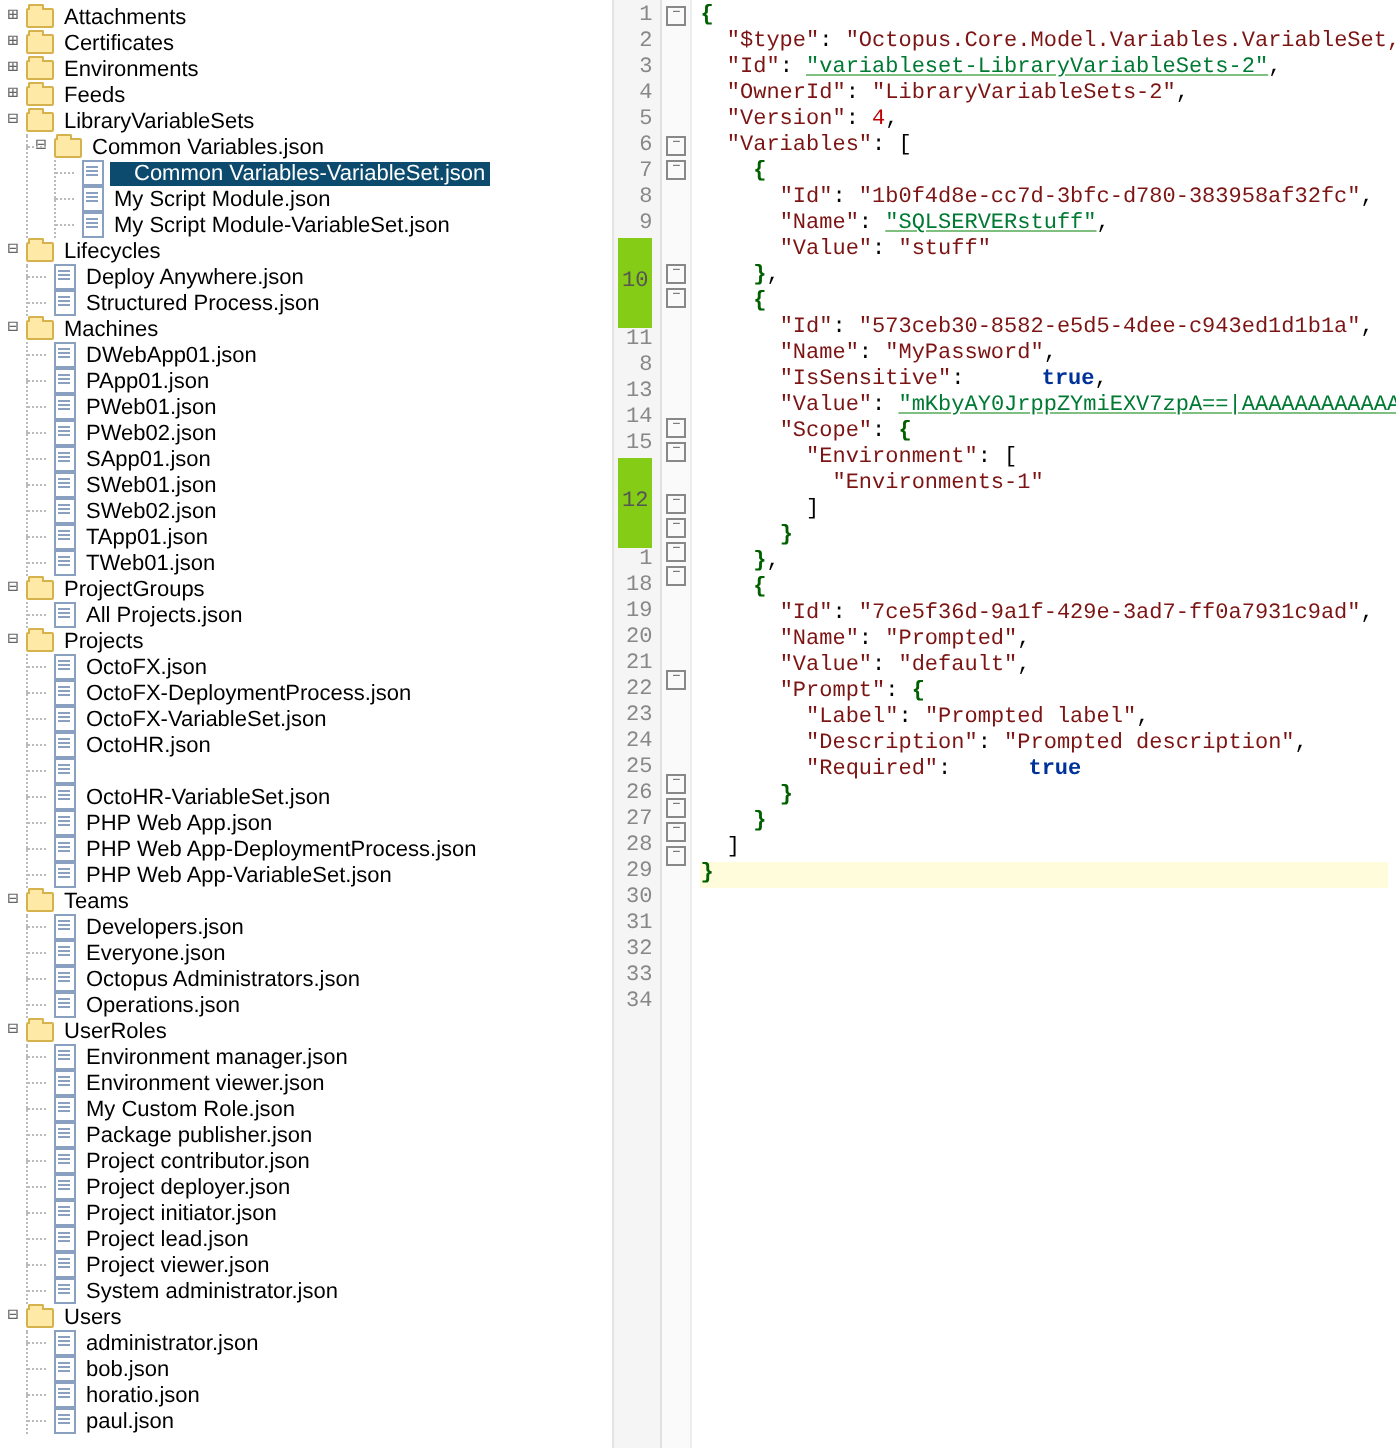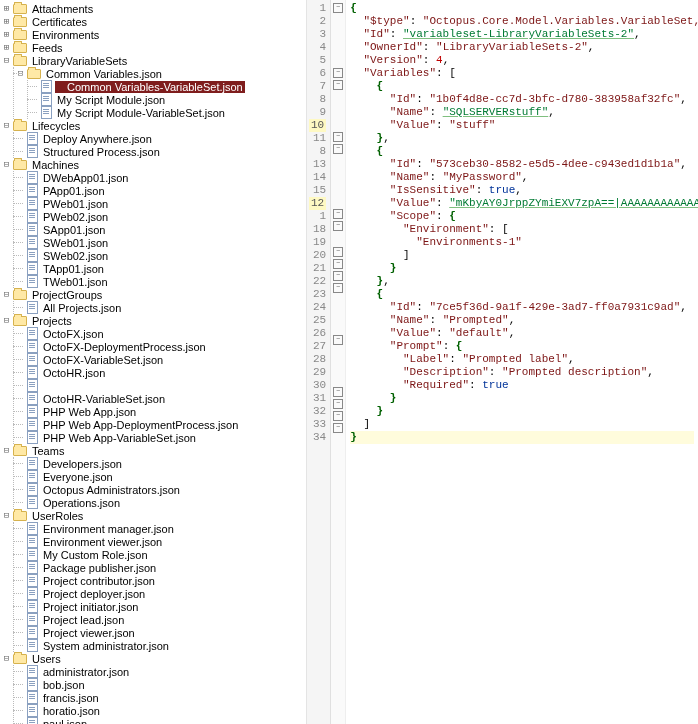--- a/index.html
+++ b/index.html
@@ -93,21 +93,21 @@
     position: absolute;
     top: 2px; left: 1px;
     width: 6px; height: 1px;
     background: #8aa0c0;
     box-shadow: 0 2px 0 #8aa0c0, 0 4px 0 #8aa0c0;
   }
   .node .label {
     padding: 0 2px;
   }
   .node.selected .label {
-    background: #7f1d1d;
+    background: #0c4a6e;
     color: #fff;
     padding-left: 12px;
   }
   
   .tree ul ul {
     margin-left: 13px;
     border-left: 1px dotted #bbb;
     padding-left: 0;
   }
   .tree ul ul li > .node::before {
@@ -131,21 +131,21 @@
   }
   .gutter {
     background: #f5f5f5;
     text-align: right;
     color: #888;
     padding: 2px 4px 2px 2px;
     border-right: 1px solid #e0e0e0;
     flex-shrink: 0;
   }
   .gutter .ln { height: 13px; line-height: 13px; }
-  .gutter .ln.modified { background: #fef9c3; color: #555; padding: 0 2px; }
+  .gutter .ln.modified { background: #84cc16; color: #555; padding: 16px 2px; }
   .fold {
     width: 14px;
     background: #fafafa;
     border-right: 1px solid #eee;
     flex-shrink: 0;
     padding-top: 2px;
   }
   .fold .fbox {
     width: 8px;
     height: 8px;
@@ -166,21 +166,21 @@
     flex: 1;
   }
   .code .line.eof {
     background: #fffcdc;
     display: block;
     width: 100%;
   }
   .k-key    { color: #7c1414; } 
   .k-val    { color: #7c1414; }
   .k-num    { color: #c00000; }
-  .k-bool   { color: #003399; font-weight: normal; }
+  .k-bool   { color: #003399; font-weight: bold; margin-left: 32px; }
   .k-brace  { color: #006000; font-weight: bold; }
   .k-link   { color: #007a33; text-decoration: underline; text-decoration-color: #7fbf7f; }
 </style>
 </head>
 <body>
 
 <div class="app">
 
   <div class="tree" id="tree">
       <ul>
@@ -604,28 +604,20 @@
                 <span class="icon file"></span>
                 <span class="label">administrator.json</span>
               </div>
               <ul></ul>
             </li>
             <li>
               <div class="node">
                 <span class="expander hidden"></span>
                 <span class="icon file"></span>
                 <span class="label">bob.json</span>
-              </div>
-              <ul></ul>
-            </li>
-            <li>
-              <div class="node">
-                <span class="expander hidden"></span>
-                <span class="icon file"></span>
-                <span class="label">francis.json</span>
               </div>
               <ul></ul>
             </li>
             <li>
               <div class="node">
                 <span class="expander hidden"></span>
                 <span class="icon file"></span>
                 <span class="label">horatio.json</span>
               </div>
               <ul></ul>

